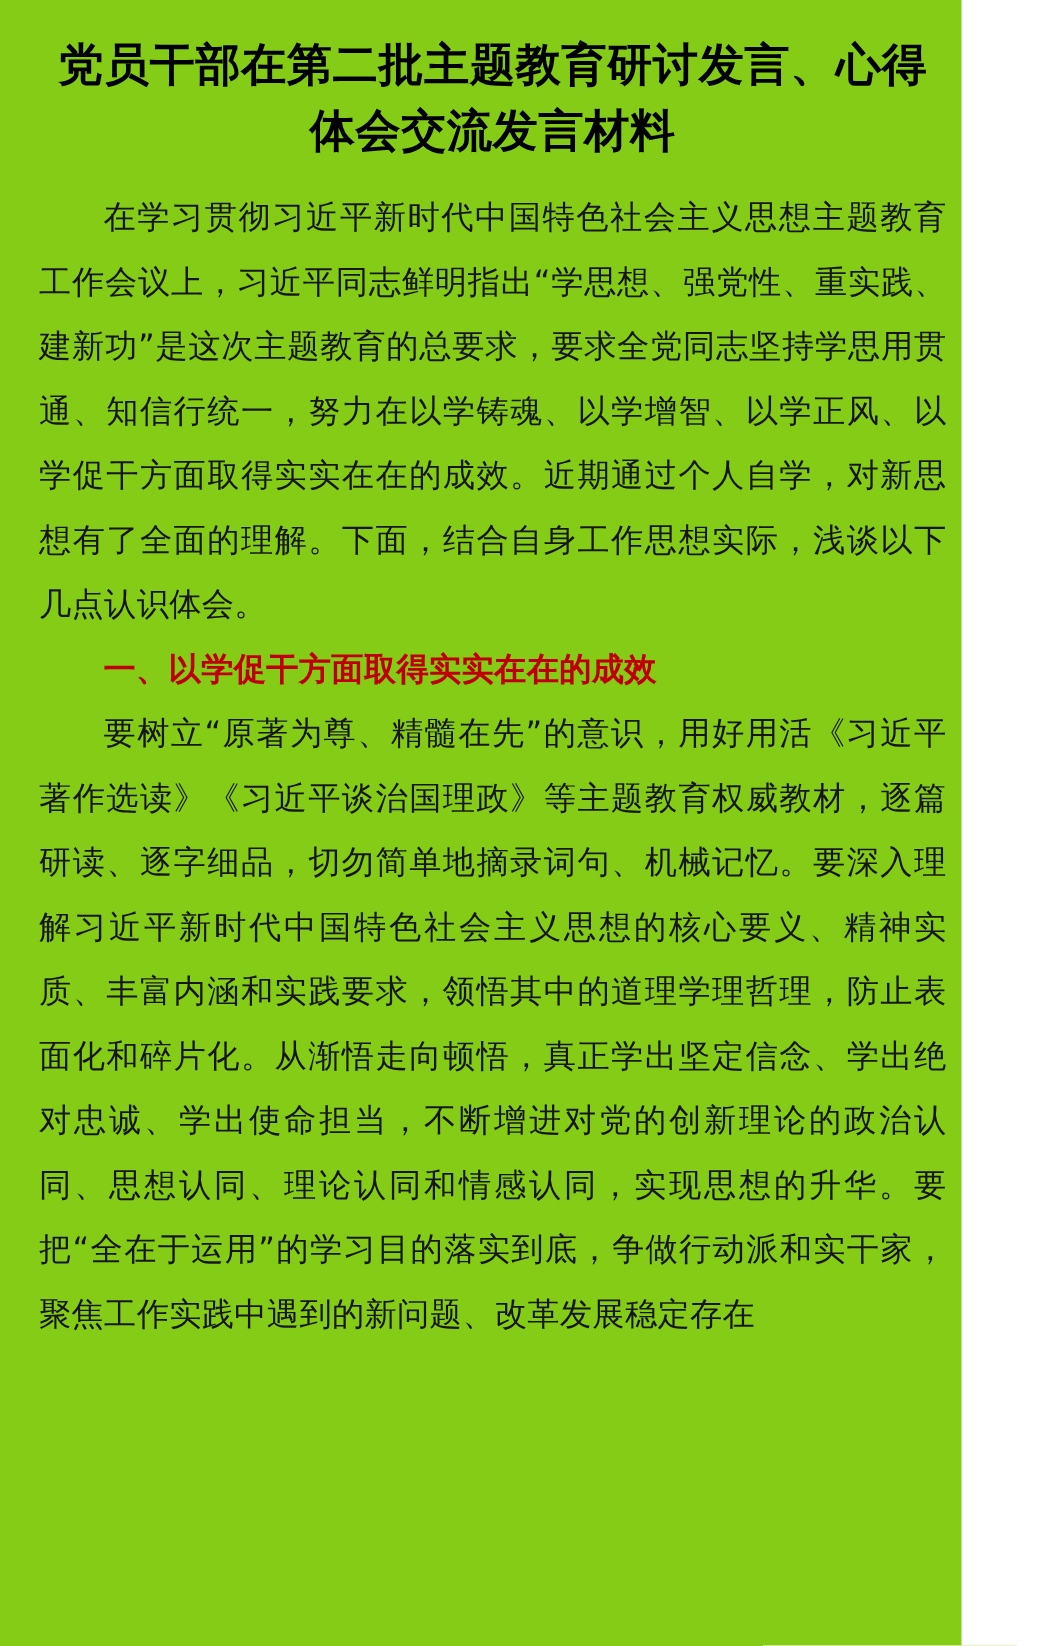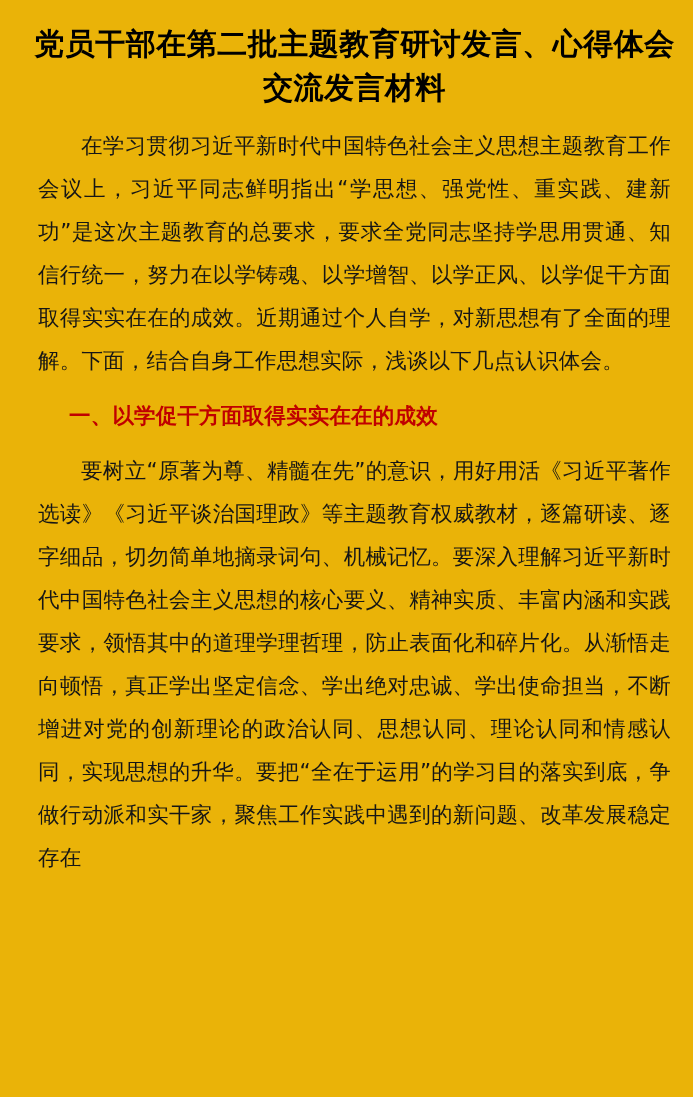--- a/index.html
+++ b/index.html
@@ -8,44 +8,44 @@
     background: #ffffff;
   }
   body {
     width: 693px;
     height: 1097px;
     overflow: hidden;
     font-family: "Liberation Serif", "DejaVu Serif", serif;
   }
   .page {
     box-sizing: border-box;
-    width: 693px;
+    width: 641px;
     height: 1097px;
     padding: 22px 10px 0 26px;
-    background: #eab308;
+    background: #84cc16;
   }
   .doc-title {
     font-family: "DejaVu Sans", "Liberation Sans", sans-serif;
     font-weight: bold;
     color: #000000;
     font-size: 30px;
     line-height: 44px;
     text-align: center;
     letter-spacing: 0.5px;
     margin: 0 0 14px 0;
   }
   .body-para {
     font-family: "DejaVu Sans", "Liberation Sans", sans-serif;
     color: #161616;
     font-size: 21.5px;
     line-height: 43px;
     text-align: justify;
     text-justify: inter-ideograph;
     text-indent: 2em;
-    margin: 12px;
+    margin: 0;
     letter-spacing: 0.2px;
   }
   .section-heading {
     font-family: "DejaVu Sans", "Liberation Sans", sans-serif;
     font-weight: bold;
     font-size: 21.5px;
     line-height: 43px;
     text-indent: 2em;
     margin: 0;
     letter-spacing: 0.2px;

